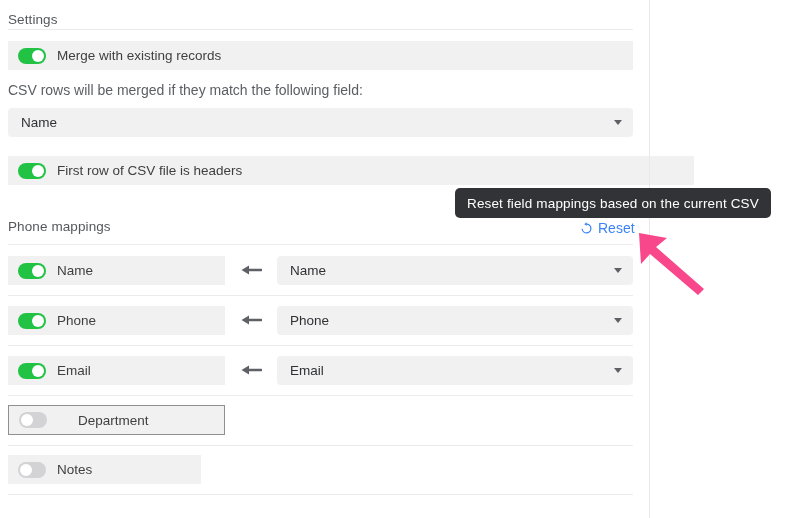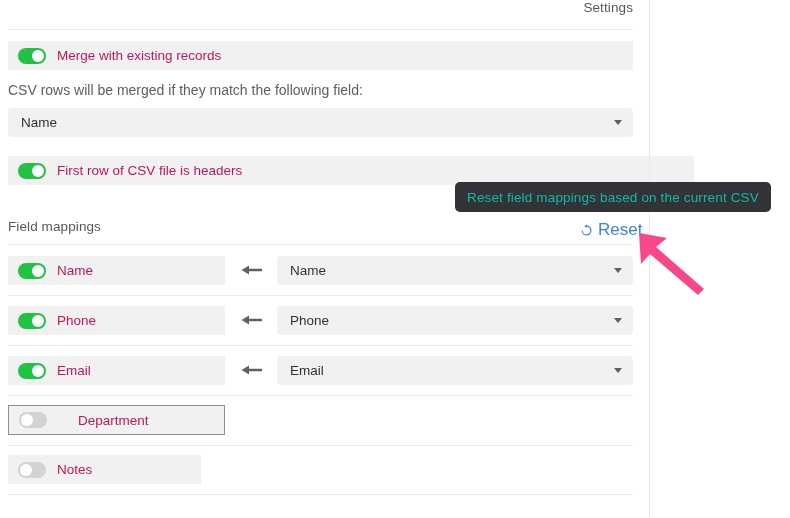--- a/index.html
+++ b/index.html
@@ -60,21 +60,21 @@
 
   
   .pill {
     position: absolute;
     background: #f1f1f2;
     border-radius: 0;
     box-sizing: border-box;
     display: flex;
     align-items: center;
     font-size: 13.5px;
-    color: #be185d;
+    color: #404040;
   }
   .pill.focus {
     border: 1px solid #8d8f93;
     background: #f1f1f2;
     gap: 20px;
   }
 
   .pill .label { margin-left: 2px; }
 
   
@@ -136,53 +136,54 @@
     height: 14px;
   }
 
   
   .reset {
     position: absolute;
     display: flex;
     align-items: center;
     gap: 5px;
     color: #3b82f6;
-    font-size: 17px;
+    font-size: 14px;
     cursor: pointer;
   }
   .reset .reset-ico { display: block; width: 13px; height: 13px; }
 
   
   .tooltip {
     position: absolute;
     background: #323336;
-    color: #14b8a6;
+    color: #ffffff;
     font-size: 13.5px;
     border-radius: 5px;
     display: flex;
     align-items: center;
     padding: 0 12px;
     white-space: nowrap;
     letter-spacing: .15px;
+    margin-top: 6px;
   }
 
   
   .annot {
     position: absolute;
     pointer-events: none;
   }
 </style>
 </head>
 <body>
 
 <div id="app">
 
   <div class="panel">
 
-    <div class="section-head" style="top:0;text-align:right;">
+    <div class="section-head" style="top:12px;">
       <span class="title">Settings</span>
     </div>
     <div class="hrule" style="top:29px;"></div>
 
     <div class="pill" style="left:8px; top:41px; width:625px; height:29px;">
       <span class="switch on">
         <span class="knob"></span>
       </span>
       <span class="label">Merge with existing records</span>
     </div>
@@ -195,21 +196,21 @@
     </div>
 
     <div class="pill" style="left:8px; top:156px; width:686px; height:29px;">
       <span class="switch on">
         <span class="knob"></span>
       </span>
       <span class="label">First row of CSV file is headers</span>
     </div>
 
     <div class="section-head" style="top:219px;">
-      <span class="title">Field mappings</span>
+      <span class="title">Phone mappings</span>
     </div>
 
     <div class="reset" style="left:580px; top:220px;">
       <svg class="reset-ico" viewBox="0 0 16 16">
         <path d="M8 2.6A5.4 5.4 0 1 1 2.7 8.9" fill="none" stroke="#3b82f6" stroke-width="1.5" stroke-linecap="round"></path>
         <path d="M8.1 0.4 L5.2 2.7 L8.2 4.7 Z" fill="#3b82f6"></path>
       </svg>
       <span>Reset</span>
     </div>
 

